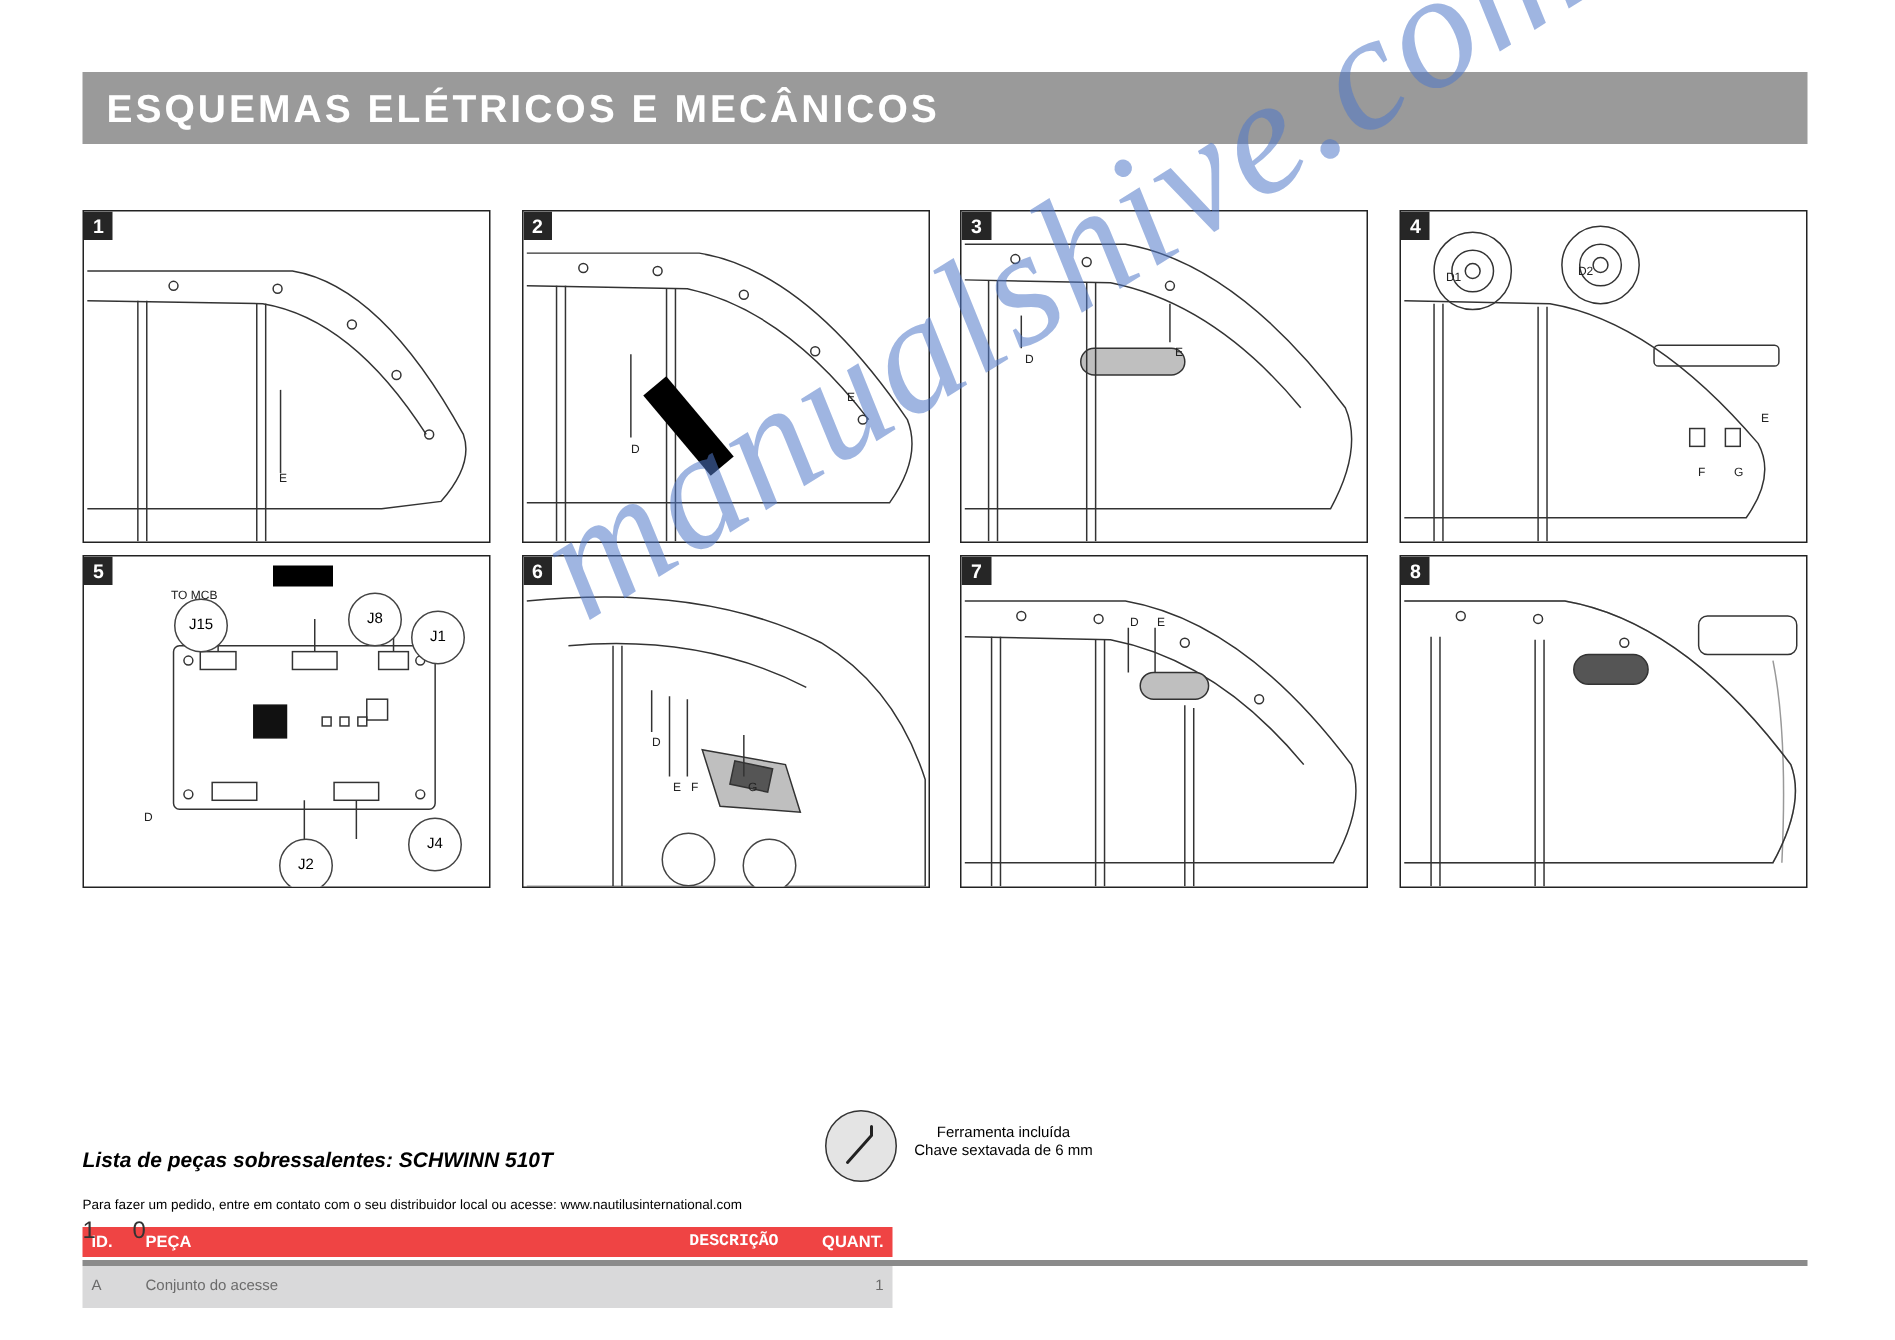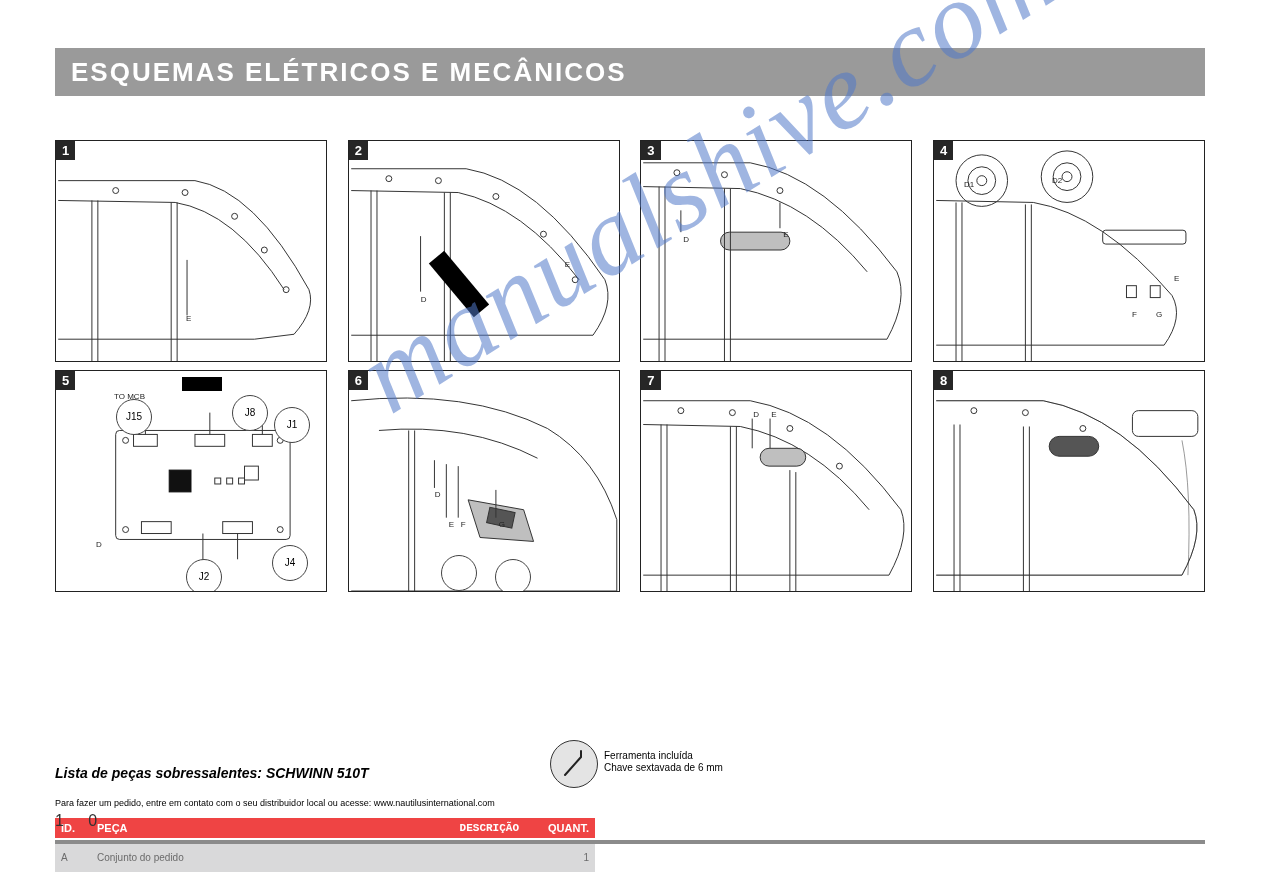--- a/index.html
+++ b/index.html
@@ -154,20 +154,21 @@
     align-items:center;
     justify-content:center;
   }
   .tool-label {
     position: absolute;
     left: 604px;
     top: 750px;
     font-size: 10px;
     width: 130px;
     line-height: 1.2;
+    text-align: center;
   }
   .bottom-rule {
     position: absolute;
     left: 55px;
     top: 840px;
     width: 1150px;
     height: 4px;
     background: #8b8b8b;
   }
   .page-num {
@@ -385,21 +386,21 @@
   <div class="parts-heading">Lista de peças sobressalentes: SCHWINN 510T</div>
   <div class="parts-note">Para fazer um pedido, entre em contato com o seu distribuidor local ou acesse: www.nautilusinternational.com</div>
   <div class="parts-header-row">
     <span class="col-id">ID.</span>
     <span class="col-peca">PEÇA</span>
     <span class="col-desc">DESCRIÇÃO</span>
     <span class="col-quant">QUANT.</span>
   </div>
   <div class="parts-row">
     <span class="col-id">A</span>
-    <span class="col-peca">Conjunto do pedido</span>
+    <span class="col-peca">Conjunto do acesse</span>
     <span class="col-desc"></span>
     <span class="col-quant">1</span>
   </div>
 </div>
 
 <div class="tool-circle">
   <svg width="34" height="34" viewBox="0 0 34 34">
       <path d="M8 28 L24 10 L24 4" stroke="#222" stroke-width="2" fill="none" stroke-linecap="round"></path>
     </svg>
 </div>

